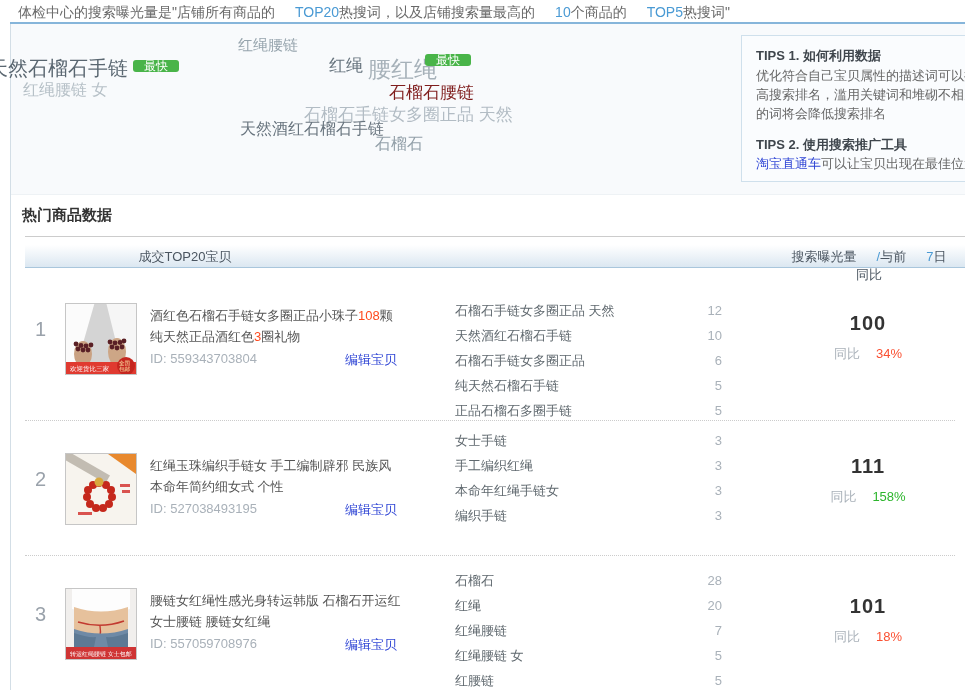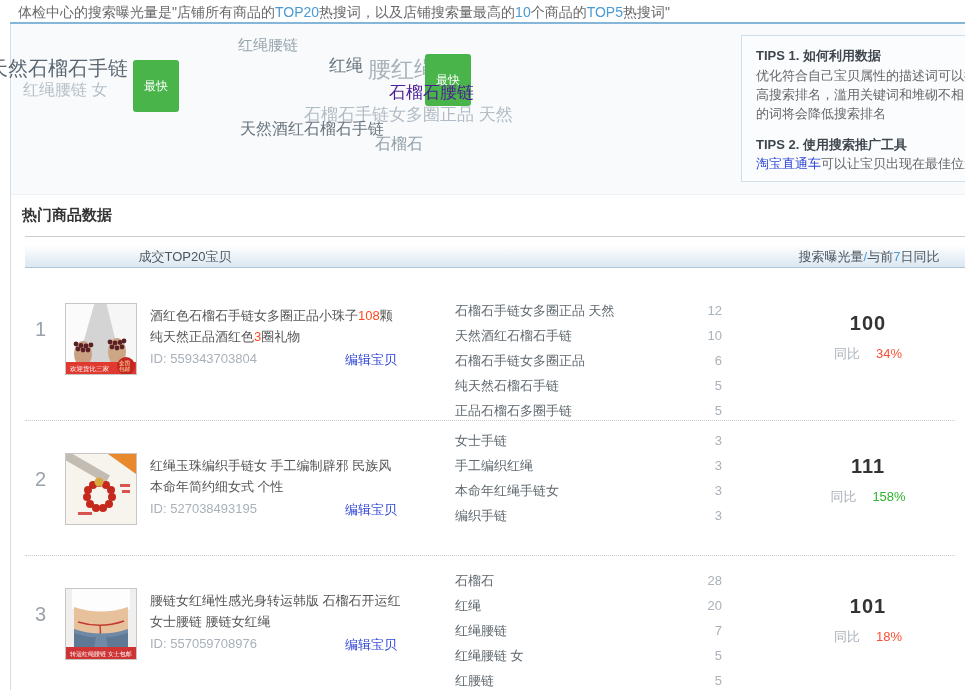--- a/index.html
+++ b/index.html
@@ -3,39 +3,39 @@
 <meta charset="utf-8">
 <style>
   html,body{margin:0;padding:0;}
   body{
     width:965px;height:690px;position:relative;overflow:hidden;
     background:#fff;font-family:"Liberation Sans","DejaVu Sans",sans-serif;
     -webkit-font-smoothing:antialiased;
   }
   
   .top-note{position:absolute;left:18px;top:4px;font-size:14px;color:#696969;white-space:nowrap;}
-  .seg-blue{color:#4a9ad4;}
+  .seg-blue{color:#4a9ad4;padding-left:20px;}
   .seg-red{color:#ff4a1e;}
   .seg-muted{color:#a8b4bd;}
   .top-rule{position:absolute;left:10px;top:22px;right:0;height:2px;background:#86b5da;}
   .left-rule{position:absolute;left:10px;top:24px;bottom:0;width:1px;background:#d3dee6;}
 
   
   .cloud-panel{position:absolute;left:11px;top:24px;right:0;height:170px;background:#f8fafc;border-bottom:1px solid #eef2f5;}
   .wc{position:absolute;white-space:nowrap;}
   .w1{left:227px;top:12px;font-size:15px;color:#96a4ad;}
   .w2{left:318px;top:30px;font-size:17px;color:#66737d;}
   .w3{left:357px;top:30px;font-size:23px;color:#a6b1b9;}
   .w4{left:-23px;top:31px;font-size:20px;color:#5a6771;}
   .w5{left:12px;top:56px;font-size:16px;color:#b6c0c7;}
-  .w6{left:378px;top:57px;font-size:17px;color:#4c1d95;}
+  .w6{left:378px;top:57px;font-size:17px;color:#7f1d1d;}
   .w7{left:293px;top:79px;font-size:17px;color:#b2bcc4;}
   .w8{left:229px;top:95px;font-size:16px;color:#68747e;}
   .w9{left:364px;top:110px;font-size:16px;color:#93a0a9;}
-  .wc-badge{position:absolute;background:#49b449;color:#fff;font-size:12px;line-height:12px;padding:20px 11px;border-radius:3px;}
+  .wc-badge{position:absolute;background:#49b449;color:#fff;font-size:12px;line-height:12px;padding:0 11px;border-radius:3px;}
   .b1{left:122px;top:36px;}
   .b2{left:414px;top:30px;}
 
   
   .tips-box{position:absolute;left:730px;top:11px;width:256px;height:147px;border:1px solid #cfe0ec;background:#fafcfe;padding:11px 14px;box-sizing:border-box;font-size:13px;}
   .tips-title{font-weight:bold;color:#3f464d;line-height:18px;}
   .tips-body{color:#666;line-height:19px;margin:1px 0 13px;}
   .tips-line{line-height:19px;color:#666;}
   .tips-link{color:#2f45d5;cursor:pointer;}
 

